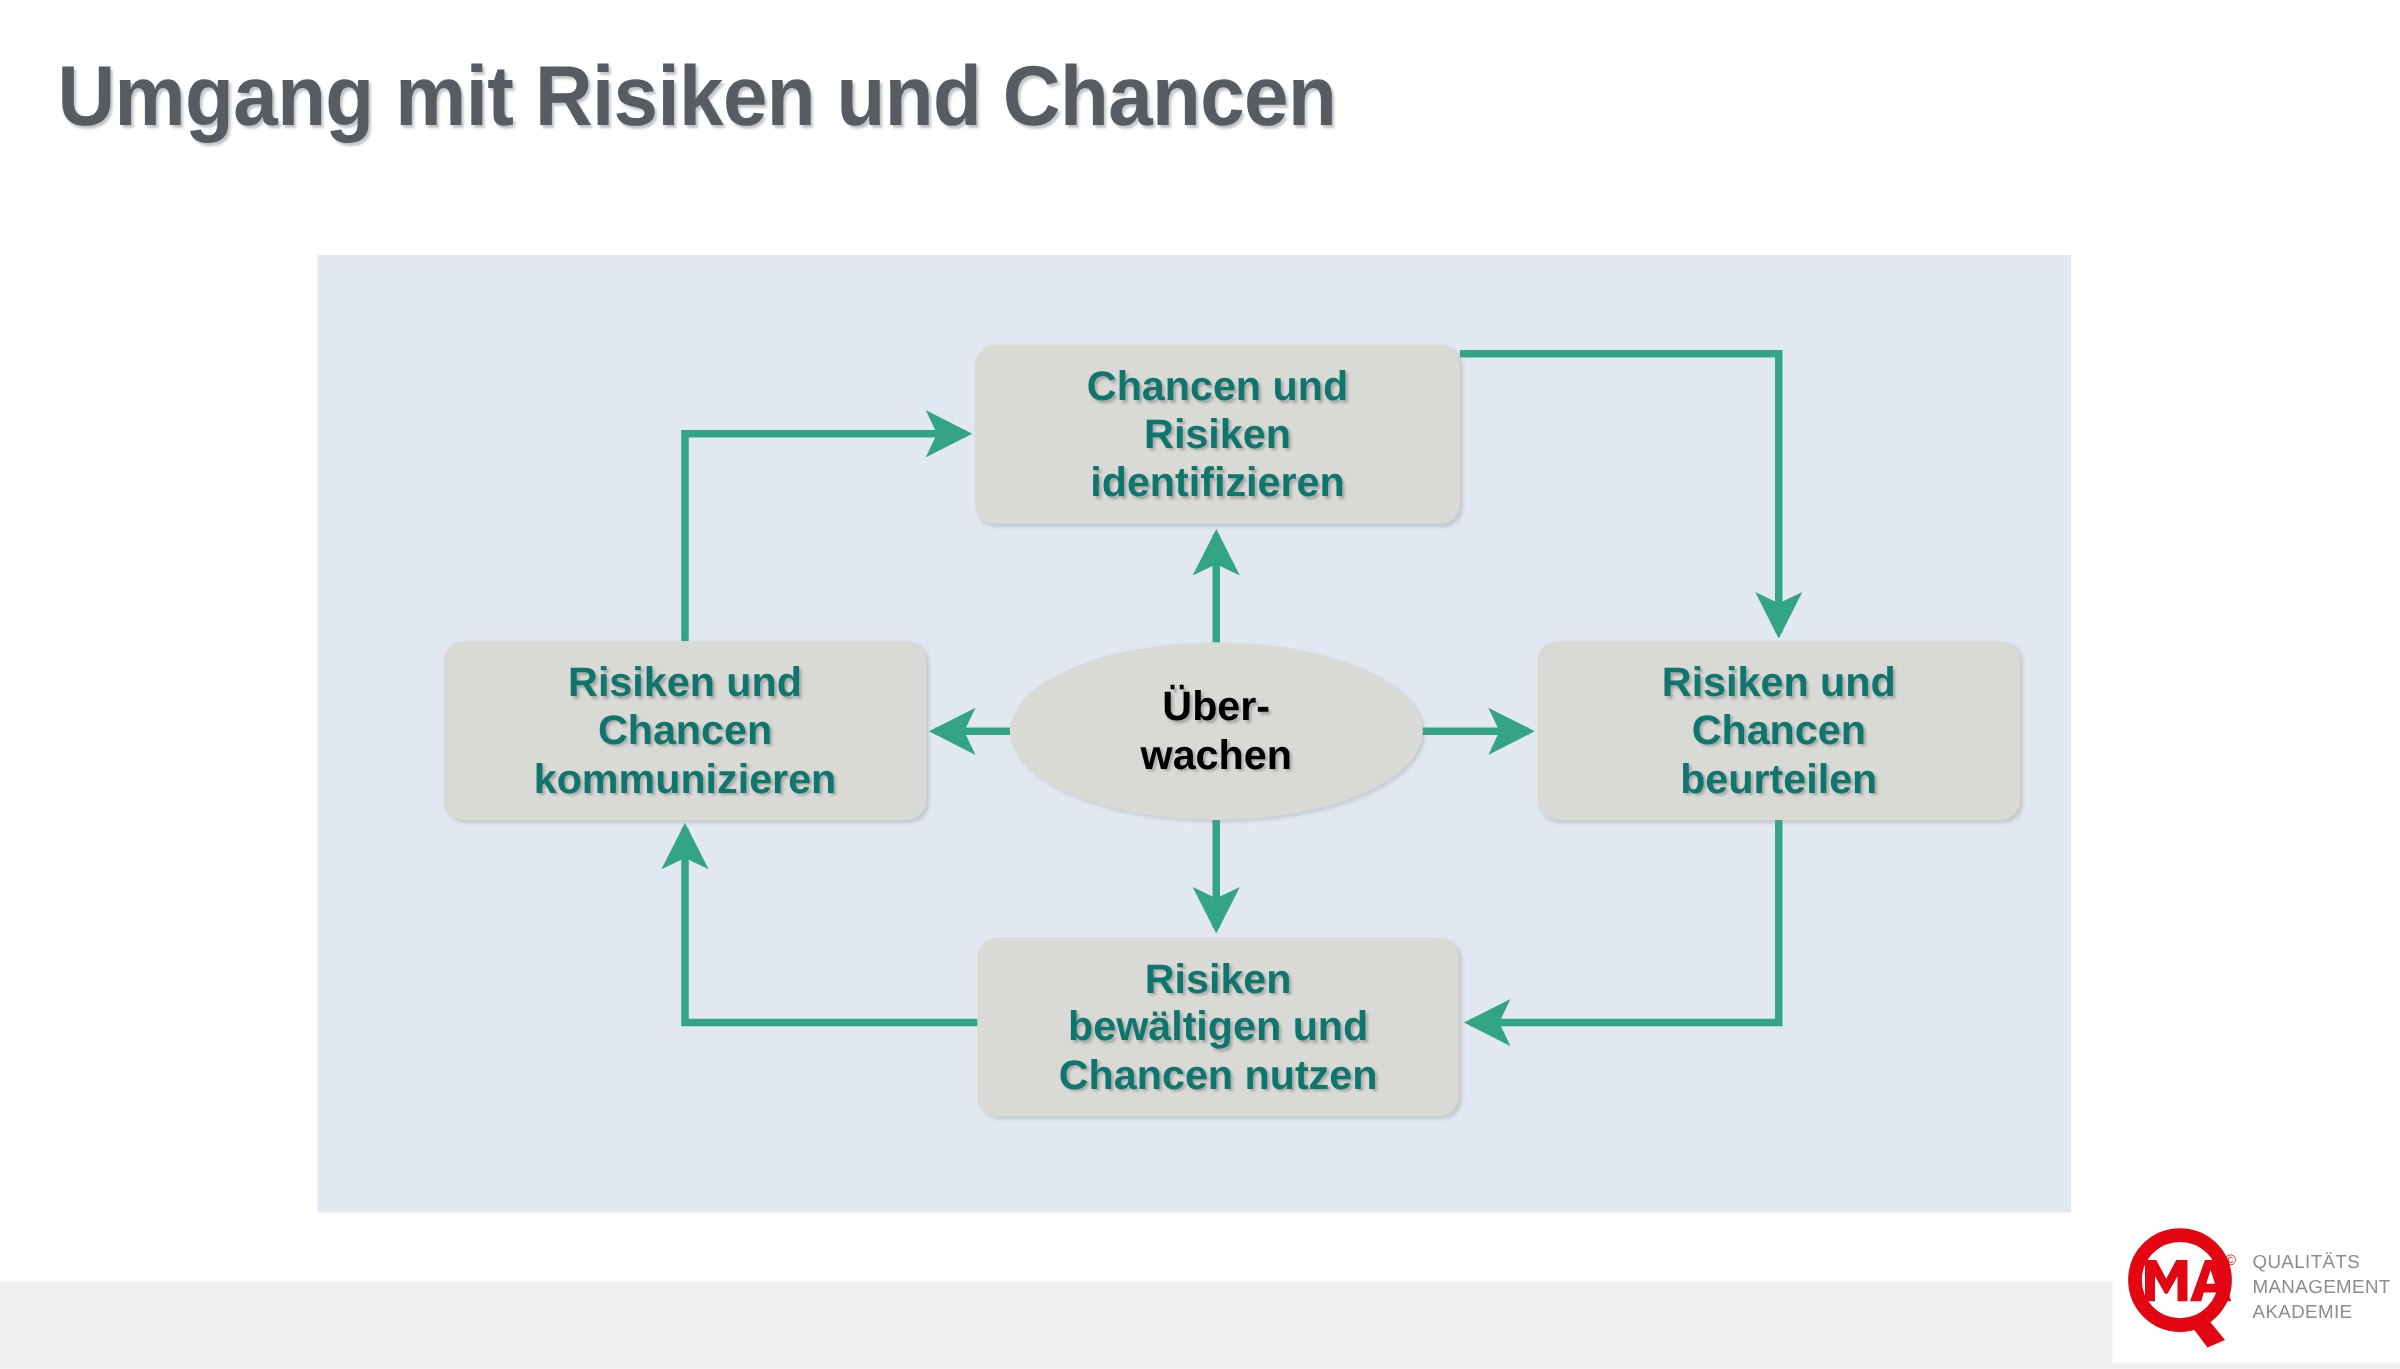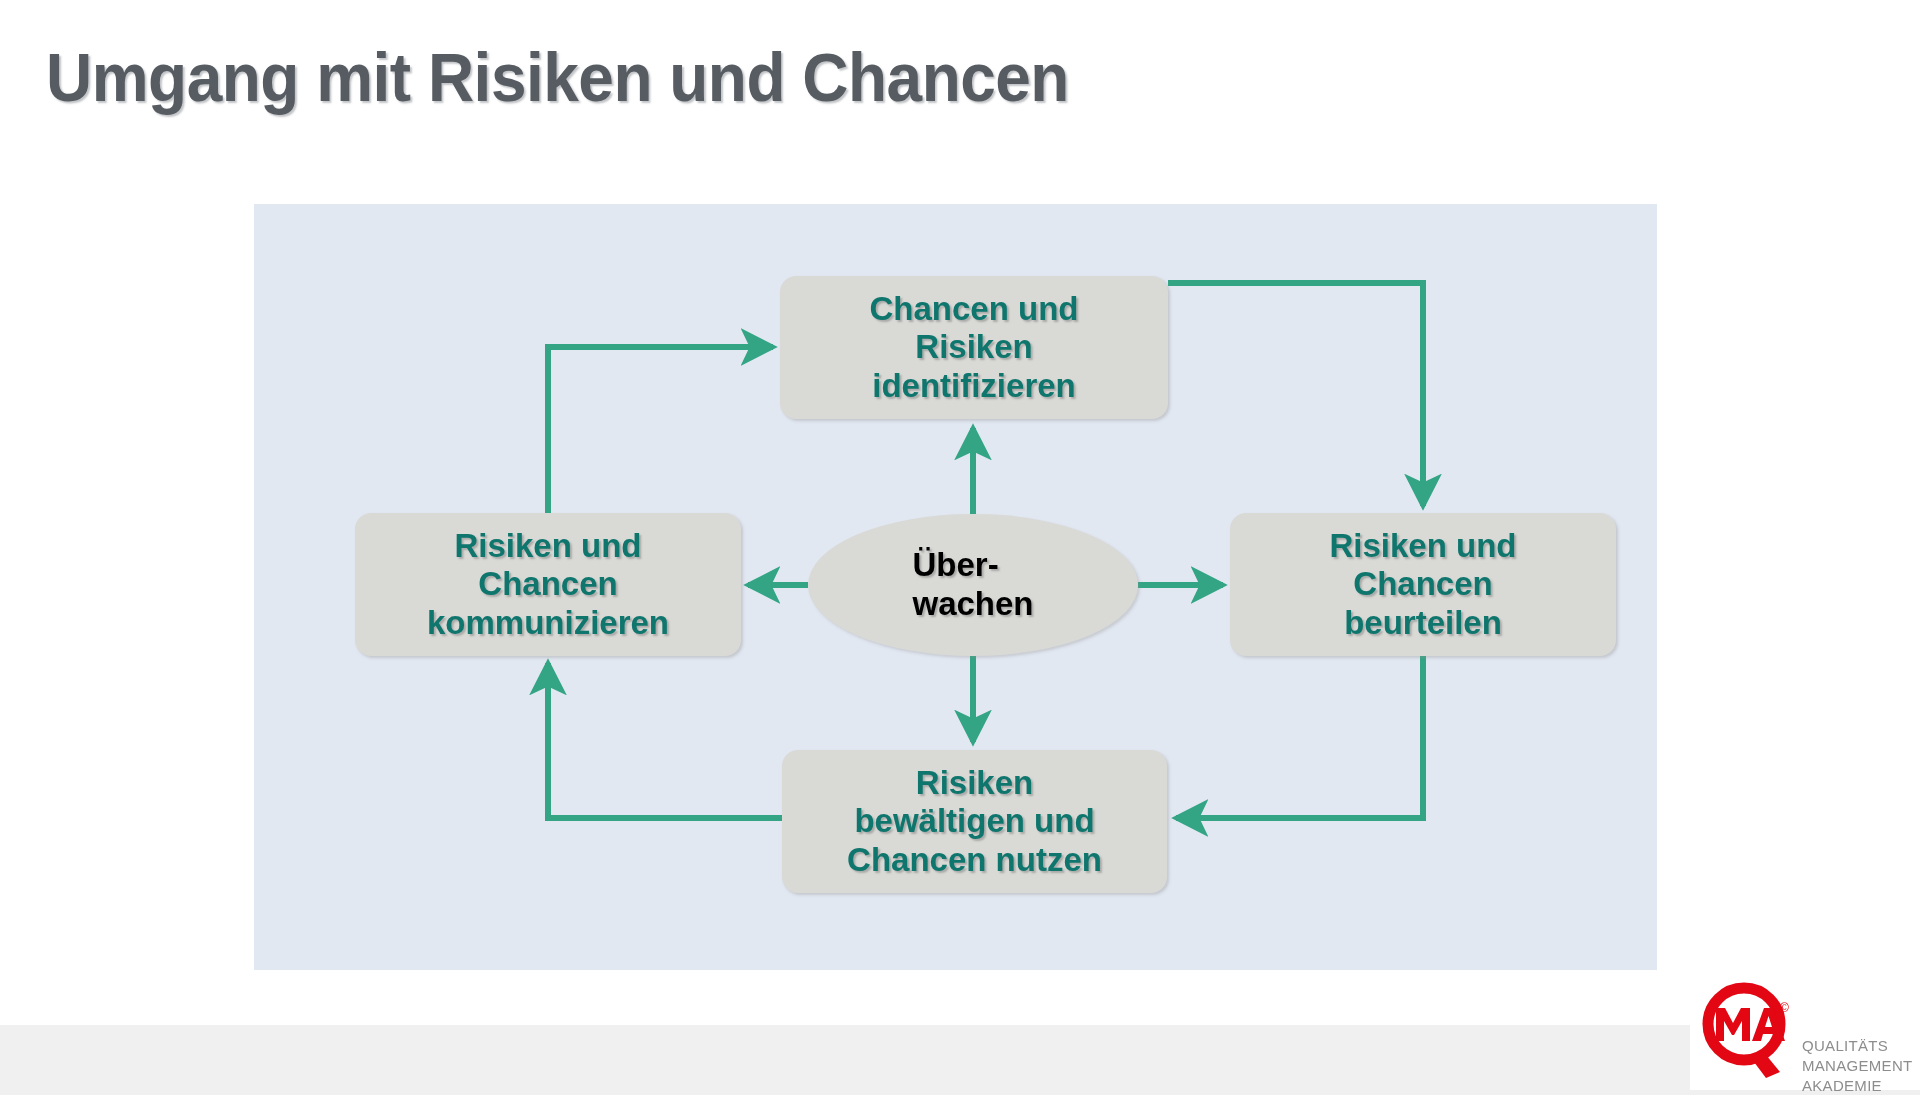--- a/index.html
+++ b/index.html
@@ -86,20 +86,21 @@
     border-radius: 50%;
     display: flex;
     align-items: center;
     justify-content: center;
     box-shadow: 2px 2px 3px rgba(140,140,140,0.3);
   }
   #center-ellipse .box-text {
     font-size: 33px;
     font-weight: bold;
     color: #000000;
+    text-align: center;
     line-height: 1.17;
     text-shadow: 2px 2px 2px rgba(110,110,110,0.45);
     white-space: pre-line;
   }
 
   
   #footer-bar {
     position: absolute;
     left: 0;
     top: 1025px;
@@ -126,21 +127,20 @@
   }
   #logo-words {
     position: absolute;
     left: 112px;
     top: 28px;
     color: #8D8D8D;
     font-size: 15px;
     line-height: 1.32;
     letter-spacing: 0.3px;
     white-space: pre-line;
-    margin-top: 36px;
   }
 </style>
 </head>
 <body>
 
 <div id="slide-title">Umgang mit Risiken und Chancen</div>
 
 <div id="diagram-panel">
 
   <svg id="diagram-svg" viewBox="0 0 1403 766">

